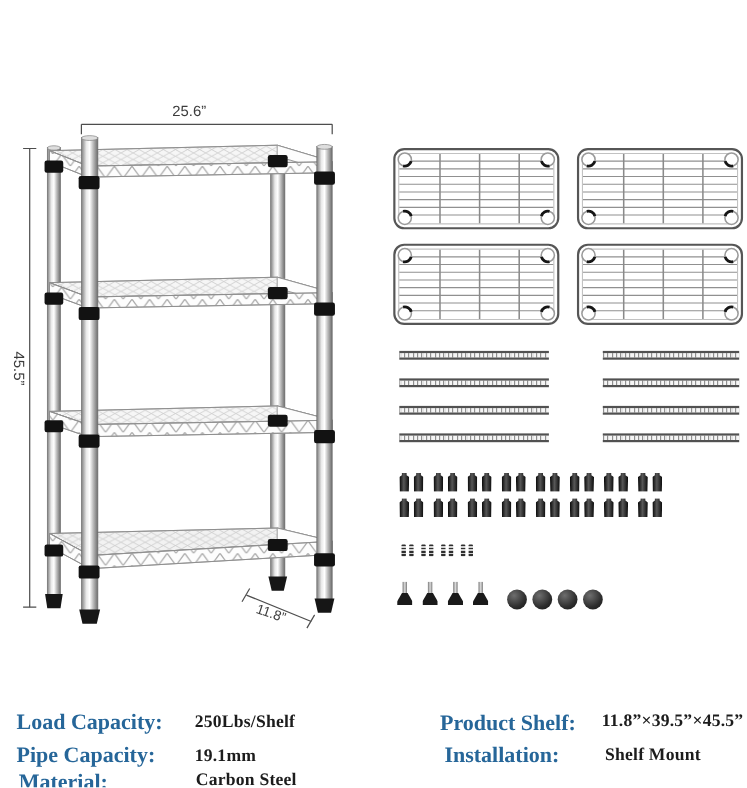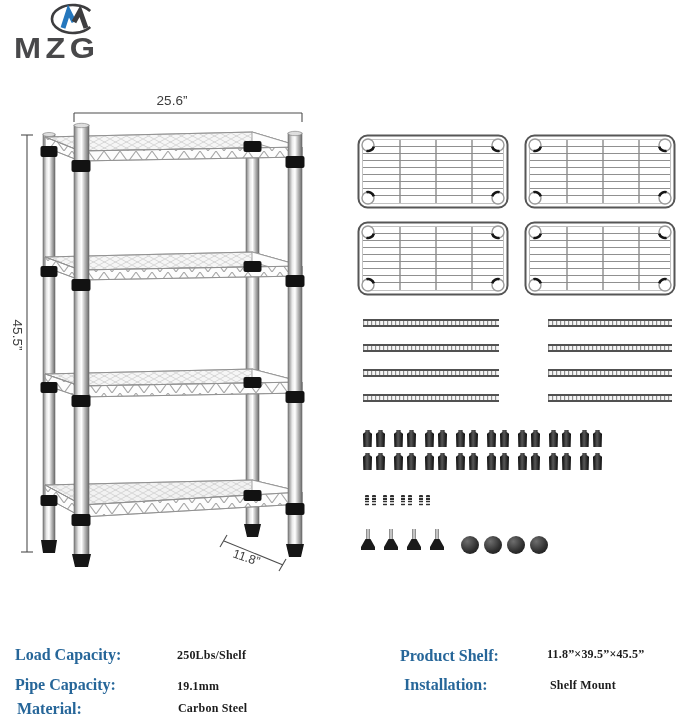--- a/index.html
+++ b/index.html
@@ -59,40 +59,32 @@
     clip-path:polygon(32% 0,68% 0,100% 72%,100% 100%,0 100%,0 72%);
   }
   .caps{display:flex;gap:5px;margin-left:17px;margin-top:7px;}
   .cap{
     width:18px;height:18px;border-radius:50%;
     background:radial-gradient(circle at 35% 30%,#6e6e6e,#2e2e2e 60%,#141414);
   }
   
   .spec-label{
     position:absolute;font-family:"Liberation Serif",serif;font-weight:bold;
-    font-size:16px;color:#266699;white-space:nowrap;
+    font-size:20px;color:#266699;white-space:nowrap;
   }
   .spec-value{
     position:absolute;font-family:"Liberation Serif",serif;font-weight:bold;
-    font-size:12px;color:#1c1c1c;white-space:nowrap;letter-spacing:.2px;
+    font-size:16px;color:#1c1c1c;white-space:nowrap;letter-spacing:.2px;
   }
 </style>
 </head>
 <body>
 
 <div class="canvas">
 
-  <div class="logo">
-    <svg class="logo-emblem" width="90" height="34" viewBox="0 0 90 34">
-      <path d="M64.2,9 A21,14 0 1 0 64.2,25" fill="none" stroke="#3d3d3f" stroke-width="2.6"></path>
-      <path d="M37,26 L42.5,9 L48,20" fill="none" stroke="#2577bd" stroke-width="5" stroke-linecap="butt"></path>
-      <path d="M48,20 L54,9 L60,26" fill="none" stroke="#3d3d3f" stroke-width="5" stroke-linecap="butt"></path>
-    </svg>
-    <div class="logo-text">MZG</div>
-  </div>
 
   <svg class="diagram" width="340" height="520" viewBox="0 0 340 520">
     <defs>
       <linearGradient id="chrome" x1="0" y1="0" x2="1" y2="0">
         <stop offset="0" stop-color="#7d7d7d"></stop>
           <stop offset="0.3" stop-color="#e9e9e9"></stop>
         <stop offset="0.5" stop-color="#ffffff"></stop>
           <stop offset="0.7" stop-color="#c0c0c0"></stop>
         <stop offset="1" stop-color="#6b6b6b"></stop>
       </linearGradient>

